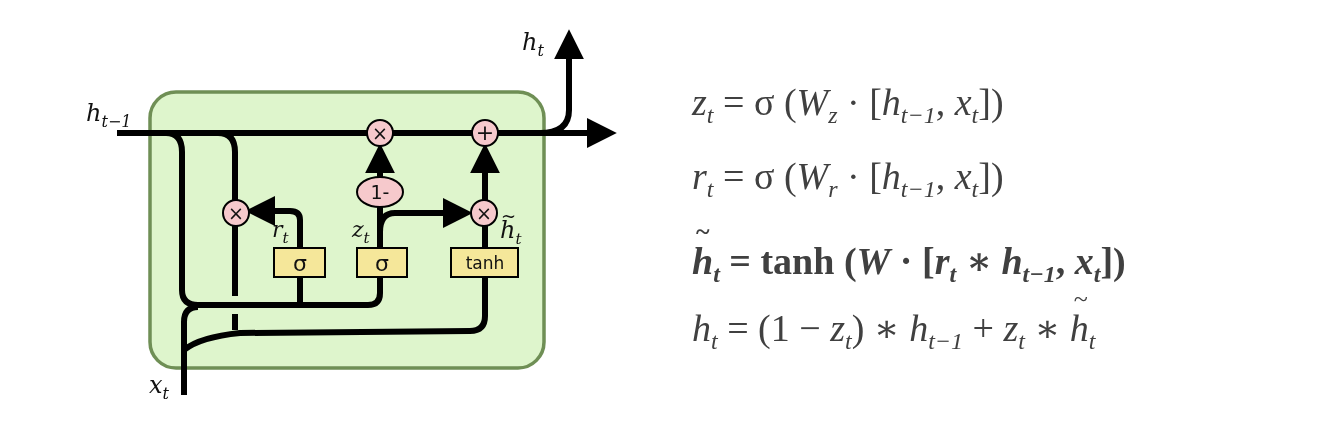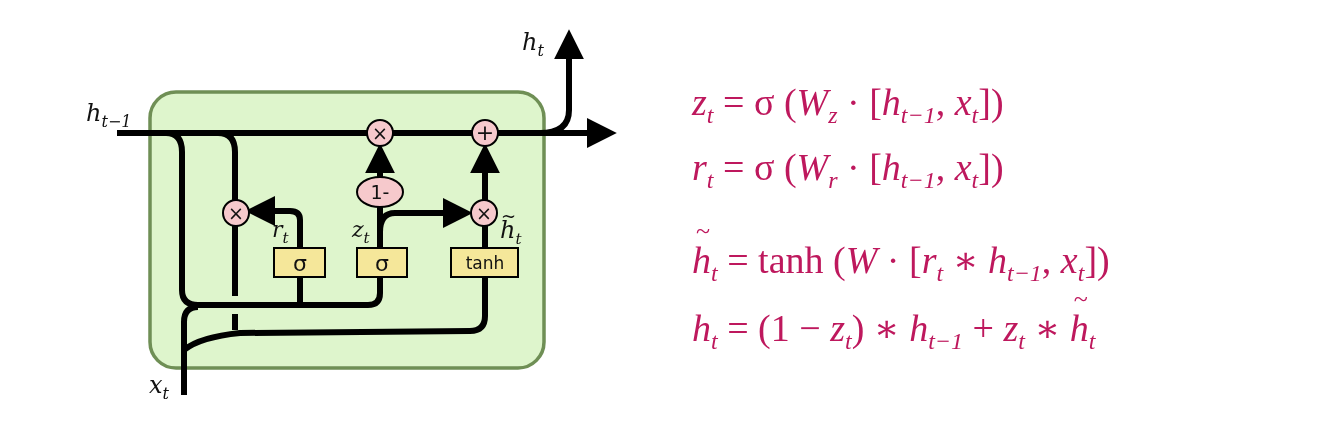--- a/index.html
+++ b/index.html
@@ -1,20 +1,20 @@
 <!DOCTYPE html>
 <html><head>
 <meta charset="utf-8">
 <style>
   html, body { margin: 0; padding: 0; background: #ffffff; }
   body { width: 1319px; height: 436px; position: relative; overflow: hidden; }
   #stage { position: absolute; left: 0; top: 0; width: 1319px; height: 436px; }
   .lbl { font-family: "DejaVu Serif", "Liberation Serif", serif; font-style: italic; fill: #111; }
   .gate-text { font-family: "DejaVu Sans", "Liberation Sans", sans-serif; fill: #111; }
-  .eq { position: absolute; left: 692px; font-family: "Liberation Serif", "DejaVu Serif", serif; font-size: 38px; color: #be185d; white-space: nowrap; }
+  .eq { position: absolute; left: 692px; font-family: "Liberation Serif", "DejaVu Serif", serif; font-size: 38px; color: #404040; white-space: nowrap; }
   .eq i { font-style: italic; }
   .eq sub { font-size: 24px; vertical-align: -8px; line-height: 0; }
   .eq .rm { font-style: normal; }
   .tilde { position: relative; display: inline-block; }
   .tilde::before { content: "~"; position: absolute; left: 4px; top: -22px; font-style: normal; font-size: 26px; }
 </style>
 </head>
 <body>
 
 <svg id="stage" viewBox="0 0 1319 436" xmlns="http://www.w3.org/2000/svg">
@@ -85,21 +85,21 @@
     <text x="272" y="237" font-size="22"><tspan>r</tspan><tspan font-size="15" dy="6">t</tspan></text>
     <text x="352" y="237" font-size="22"><tspan>z</tspan><tspan font-size="15" dy="6">t</tspan></text>
     <text x="500" y="238" font-size="24"><tspan>h</tspan><tspan font-size="15" dy="6">t</tspan></text>
     <text x="501" y="222" font-size="18" font-style="normal">~</text>
   </g>
 </svg>
 
 <div class="eq" style="top:80px;">
   <i>z</i><sub><i>t</i></sub><span> = σ (</span><i>W</i><sub><i>z</i></sub><span> · [</span><i>h</i><sub><i>t−1</i></sub><span>, </span><i>x</i><sub><i>t</i></sub><span>])</span>
 </div>
-<div class="eq" style="top:145px;">
+<div class="eq" style="top:154px;">
   <i>r</i><sub><i>t</i></sub><span> = σ (</span><i>W</i><sub><i>r</i></sub><span> · [</span><i>h</i><sub><i>t−1</i></sub><span>, </span><i>x</i><sub><i>t</i></sub><span>])</span>
 </div>
-<div class="eq" style="top:238px;">
+<div class="eq" style="top:238px;font-weight:bold;">
   <i class="tilde">h</i><sub><i>t</i></sub><span> = </span><span class="rm">tanh</span><span> (</span><i>W</i><span> · [</span><i>r</i><sub><i>t</i></sub><span> ∗ </span><i>h</i><sub><i>t−1</i></sub><span>, </span><i>x</i><sub><i>t</i></sub><span>])</span>
 </div>
 <div class="eq" style="top:306px;">
   <i>h</i><sub><i>t</i></sub><span> = (1 − </span><i>z</i><sub><i>t</i></sub><span>) ∗ </span><i>h</i><sub><i>t−1</i></sub><span> + </span><i>z</i><sub><i>t</i></sub><span> ∗ </span><i class="tilde">h</i><sub><i>t</i></sub>
 </div>
 
 </body></html>

